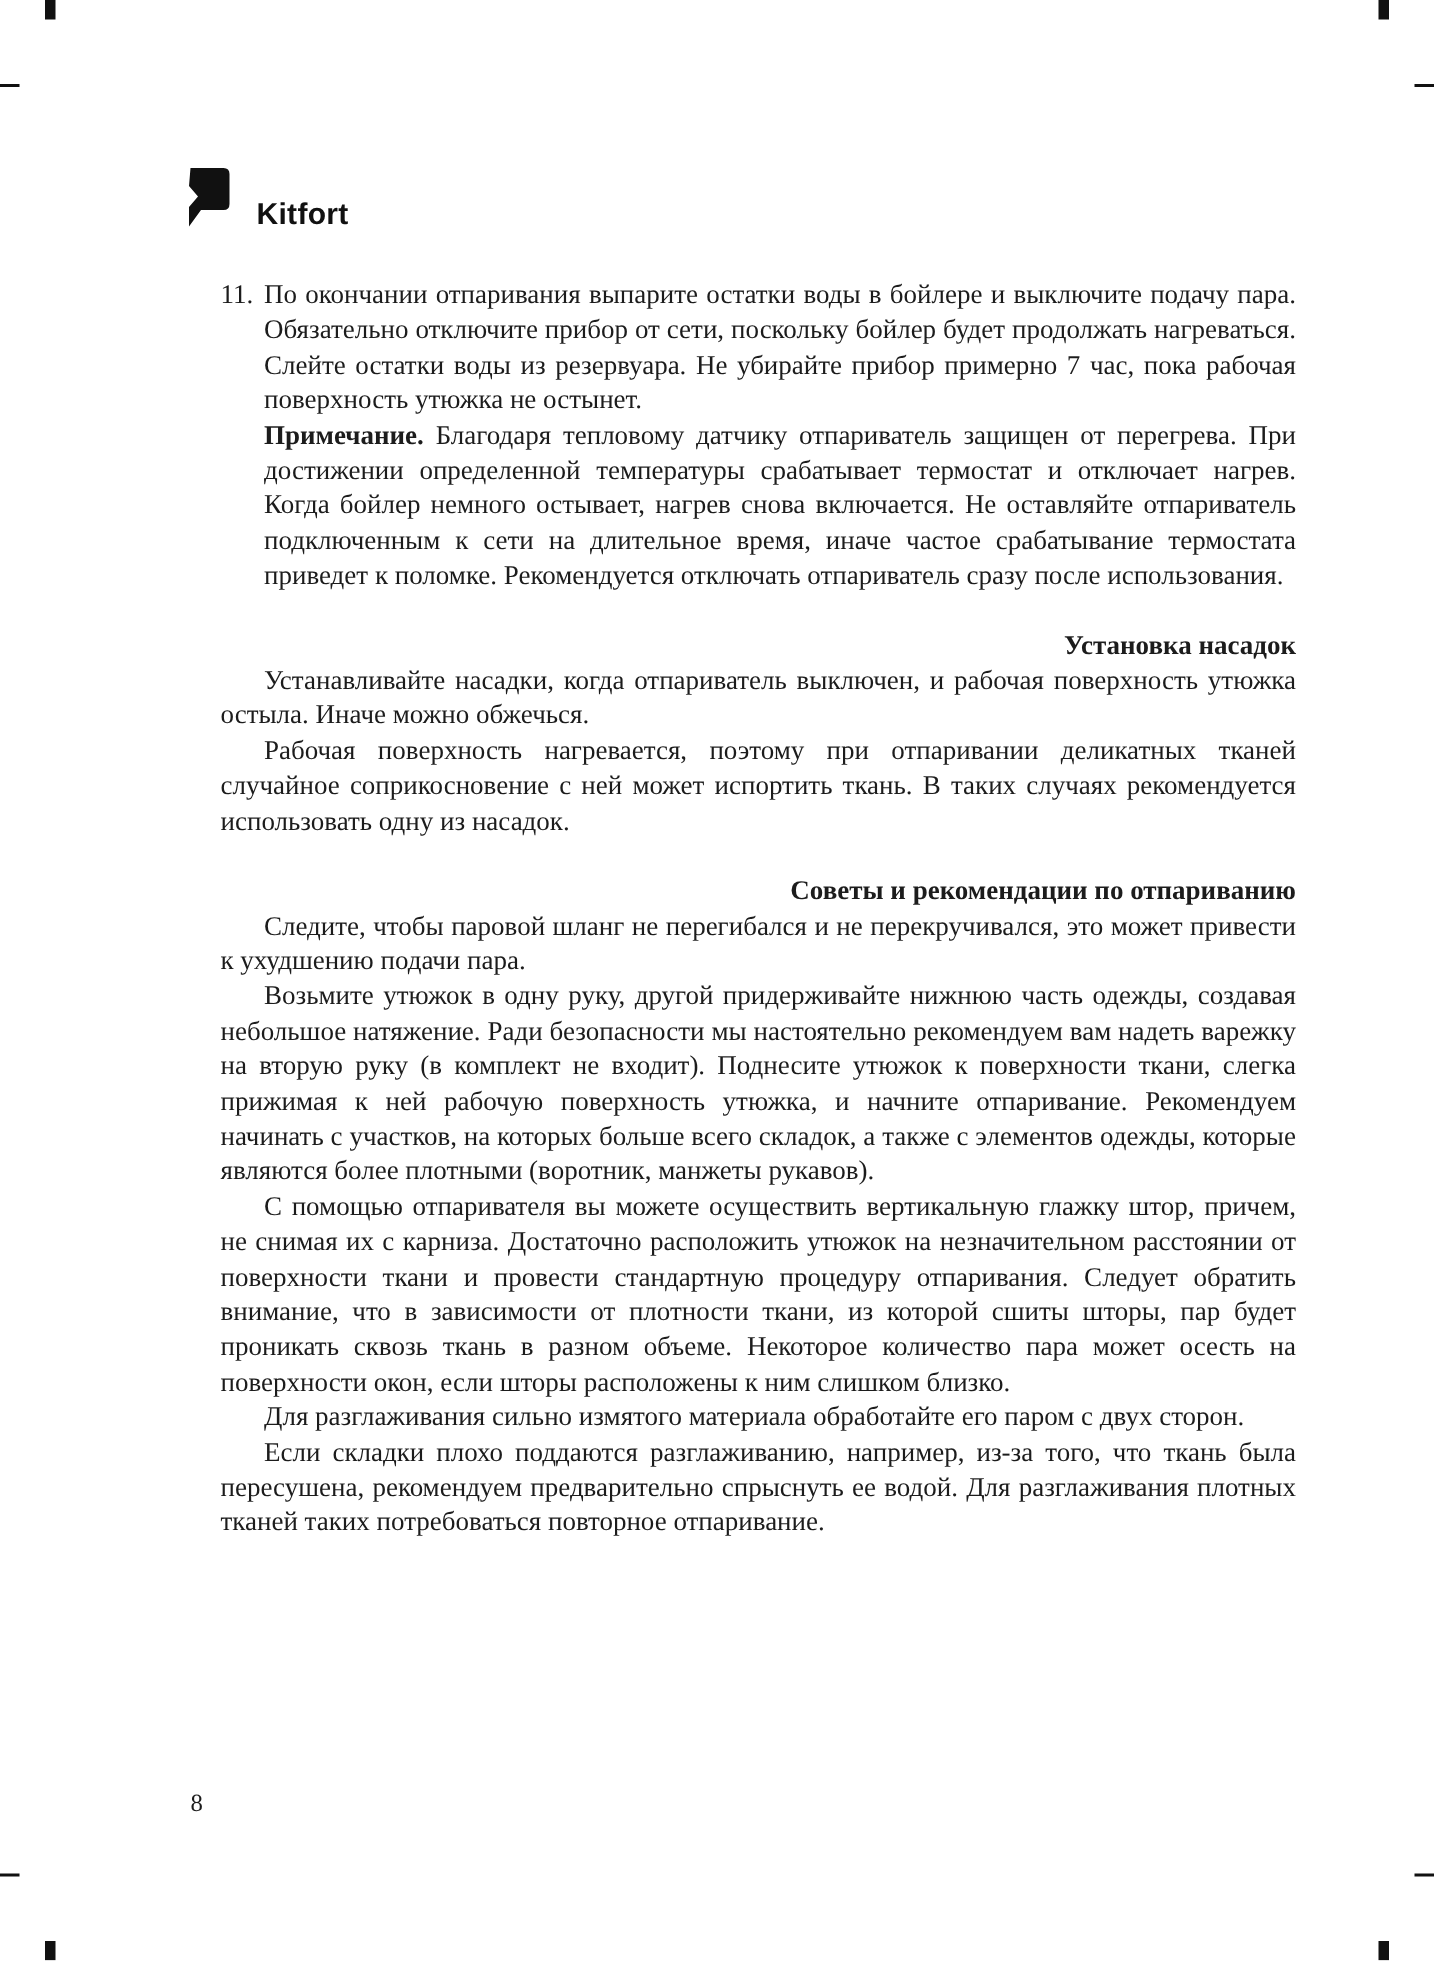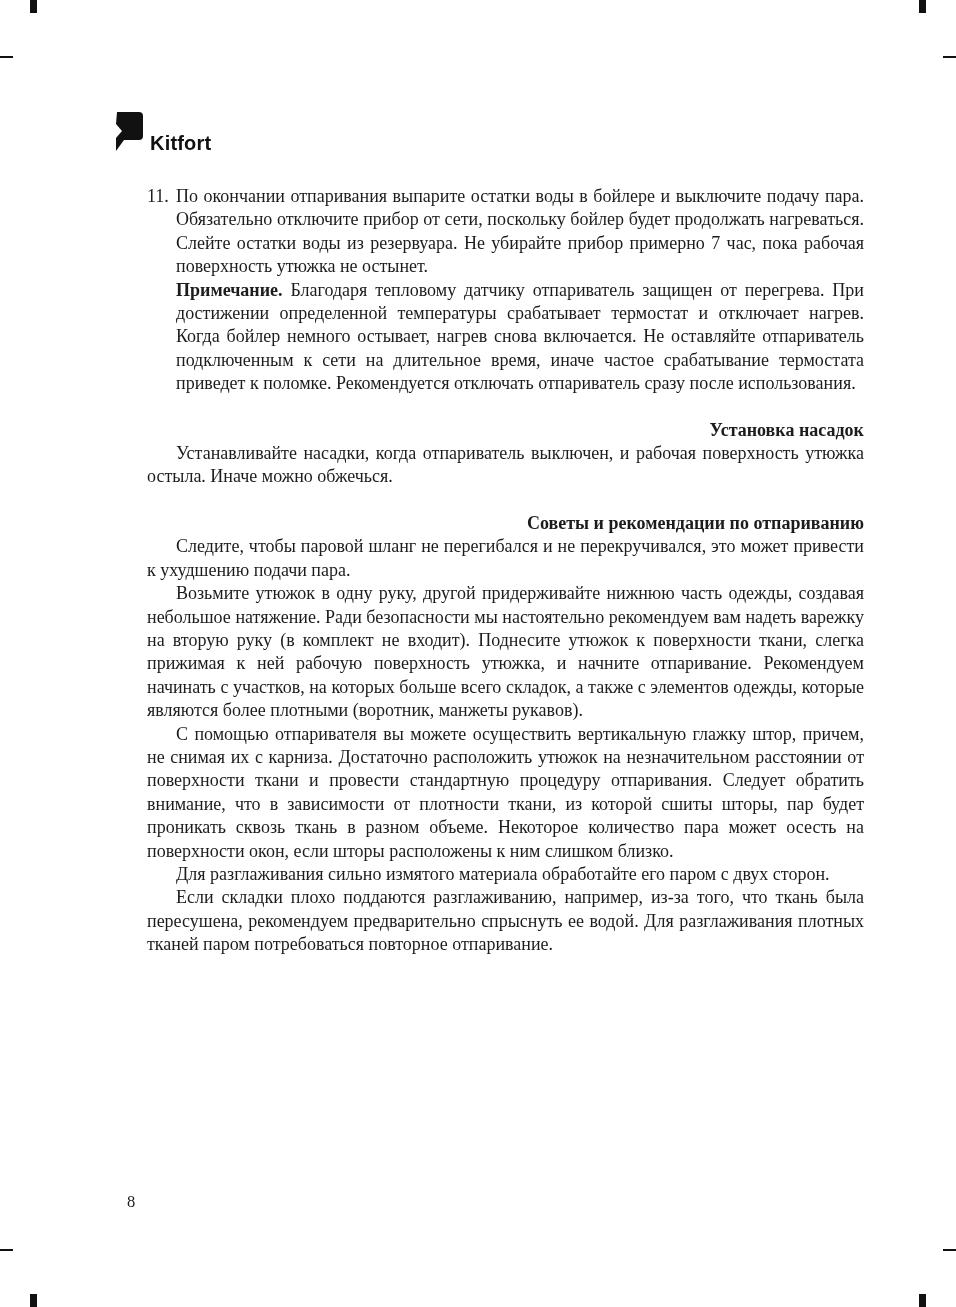--- a/index.html
+++ b/index.html
@@ -21,25 +21,25 @@
   .mark.tr-v { left: 919px; top: 0; }
   .mark.bl-v { left: 30px; top: 1294px; }
   .mark.br-v { left: 919px; top: 1294px; }
   .mark.tl-h { left: 0; top: 56px; }
   .mark.tr-h { left: 943px; top: 56px; }
   .mark.bl-h { left: 0; top: 1249px; }
   .mark.br-h { left: 943px; top: 1249px; }
 
   .logo {
     position: absolute;
-    left: 111px;
+    left: 121px;
     top: 111px;
     display: flex;
     align-items: flex-end;
-    gap: 6px;
+    gap: 17px;
   }
   .logo-glyph svg { display: block; width: 33px; height: 41px; }
   .logo-text {
     font-family: "Liberation Sans", sans-serif;
     font-weight: bold;
     font-size: 20px;
     color: #111;
     letter-spacing: 0.2px;
     position: relative;
     top: 3px;
@@ -105,29 +105,30 @@
       <p>По окончании отпаривания выпарите остатки воды в бойлере и выключите подачу пара. Обязательно отключите прибор от сети, поскольку бойлер будет продолжать нагреваться. Слейте остатки воды из резервуара. Не убирайте прибор примерно 7 час, пока рабочая поверхность утюжка не остынет.</p>
       <p class="note">
         <span class="note-label">Примечание.</span>
         <span>Благодаря тепловому датчику отпариватель защищен от перегрева. При достижении определенной температуры срабатывает термостат и отключает нагрев. Когда бойлер немного остывает, нагрев снова включается. Не оставляйте отпариватель подключенным к сети на длительное время, иначе частое срабатывание термостата приведет к поломке. Рекомендуется отключать отпариватель сразу после использования.</span>
       </p>
     </div>
 
     <section>
       <h3 class="heading">Установка насадок</h3>
       <p class="para">Устанавливайте насадки, когда отпариватель выключен, и рабочая поверхность утюжка остыла. Иначе можно обжечься.</p>
+      <p class="para">Рабочая поверхность нагревается, поэтому при отпаривании деликатных тканей случайное соприкосновение с ней может испортить ткань. В таких случаях рекомендуется использовать одну из насадок.</p>
     </section>
 
     <section>
       <h3 class="heading">Советы и рекомендации по отпариванию</h3>
       <p class="para">Следите, чтобы паровой шланг не перегибался и не перекручивался, это может привести к ухудшению подачи пара.</p>
       <p class="para">Возьмите утюжок в одну руку, другой придерживайте нижнюю часть одежды, создавая небольшое натяжение. Ради безопасности мы настоятельно рекомендуем вам надеть варежку на вторую руку (в комплект не входит). Поднесите утюжок к поверхности ткани, слегка прижимая к ней рабочую поверхность утюжка, и начните отпаривание. Рекомендуем начинать с участков, на которых больше всего складок, а также с элементов одежды, которые являются более плотными (воротник, манжеты рукавов).</p>
       <p class="para">С помощью отпаривателя вы можете осуществить вертикальную глажку штор, причем, не снимая их с карниза. Достаточно расположить утюжок на незначительном расстоянии от поверхности ткани и провести стандартную процедуру отпаривания. Следует обратить внимание, что в зависимости от плотности ткани, из которой сшиты шторы, пар будет проникать сквозь ткань в разном объеме. Некоторое количество пара может осесть на поверхности окон, если шторы расположены к ним слишком близко.</p>
       <p class="para">Для разглаживания сильно измятого материала обработайте его паром с двух сторон.</p>
-      <p class="para">Если складки плохо поддаются разглаживанию, например, из-за того, что ткань была пересушена, рекомендуем предварительно спрыснуть ее водой. Для разглаживания плотных тканей паром потребоваться повторное отпаривание.</p>
+      <p class="para">Если складки плохо поддаются разглаживанию, например, из-за того, что ткань была пересушена, рекомендуем предварительно спрыснуть ее водой. Для разглаживания плотных тканей таких потребоваться повторное отпаривание.</p>
     </section>
 
   </main>
 
   <footer>
     <span class="page-num">8</span>
   </footer>
 
 </div>
 

